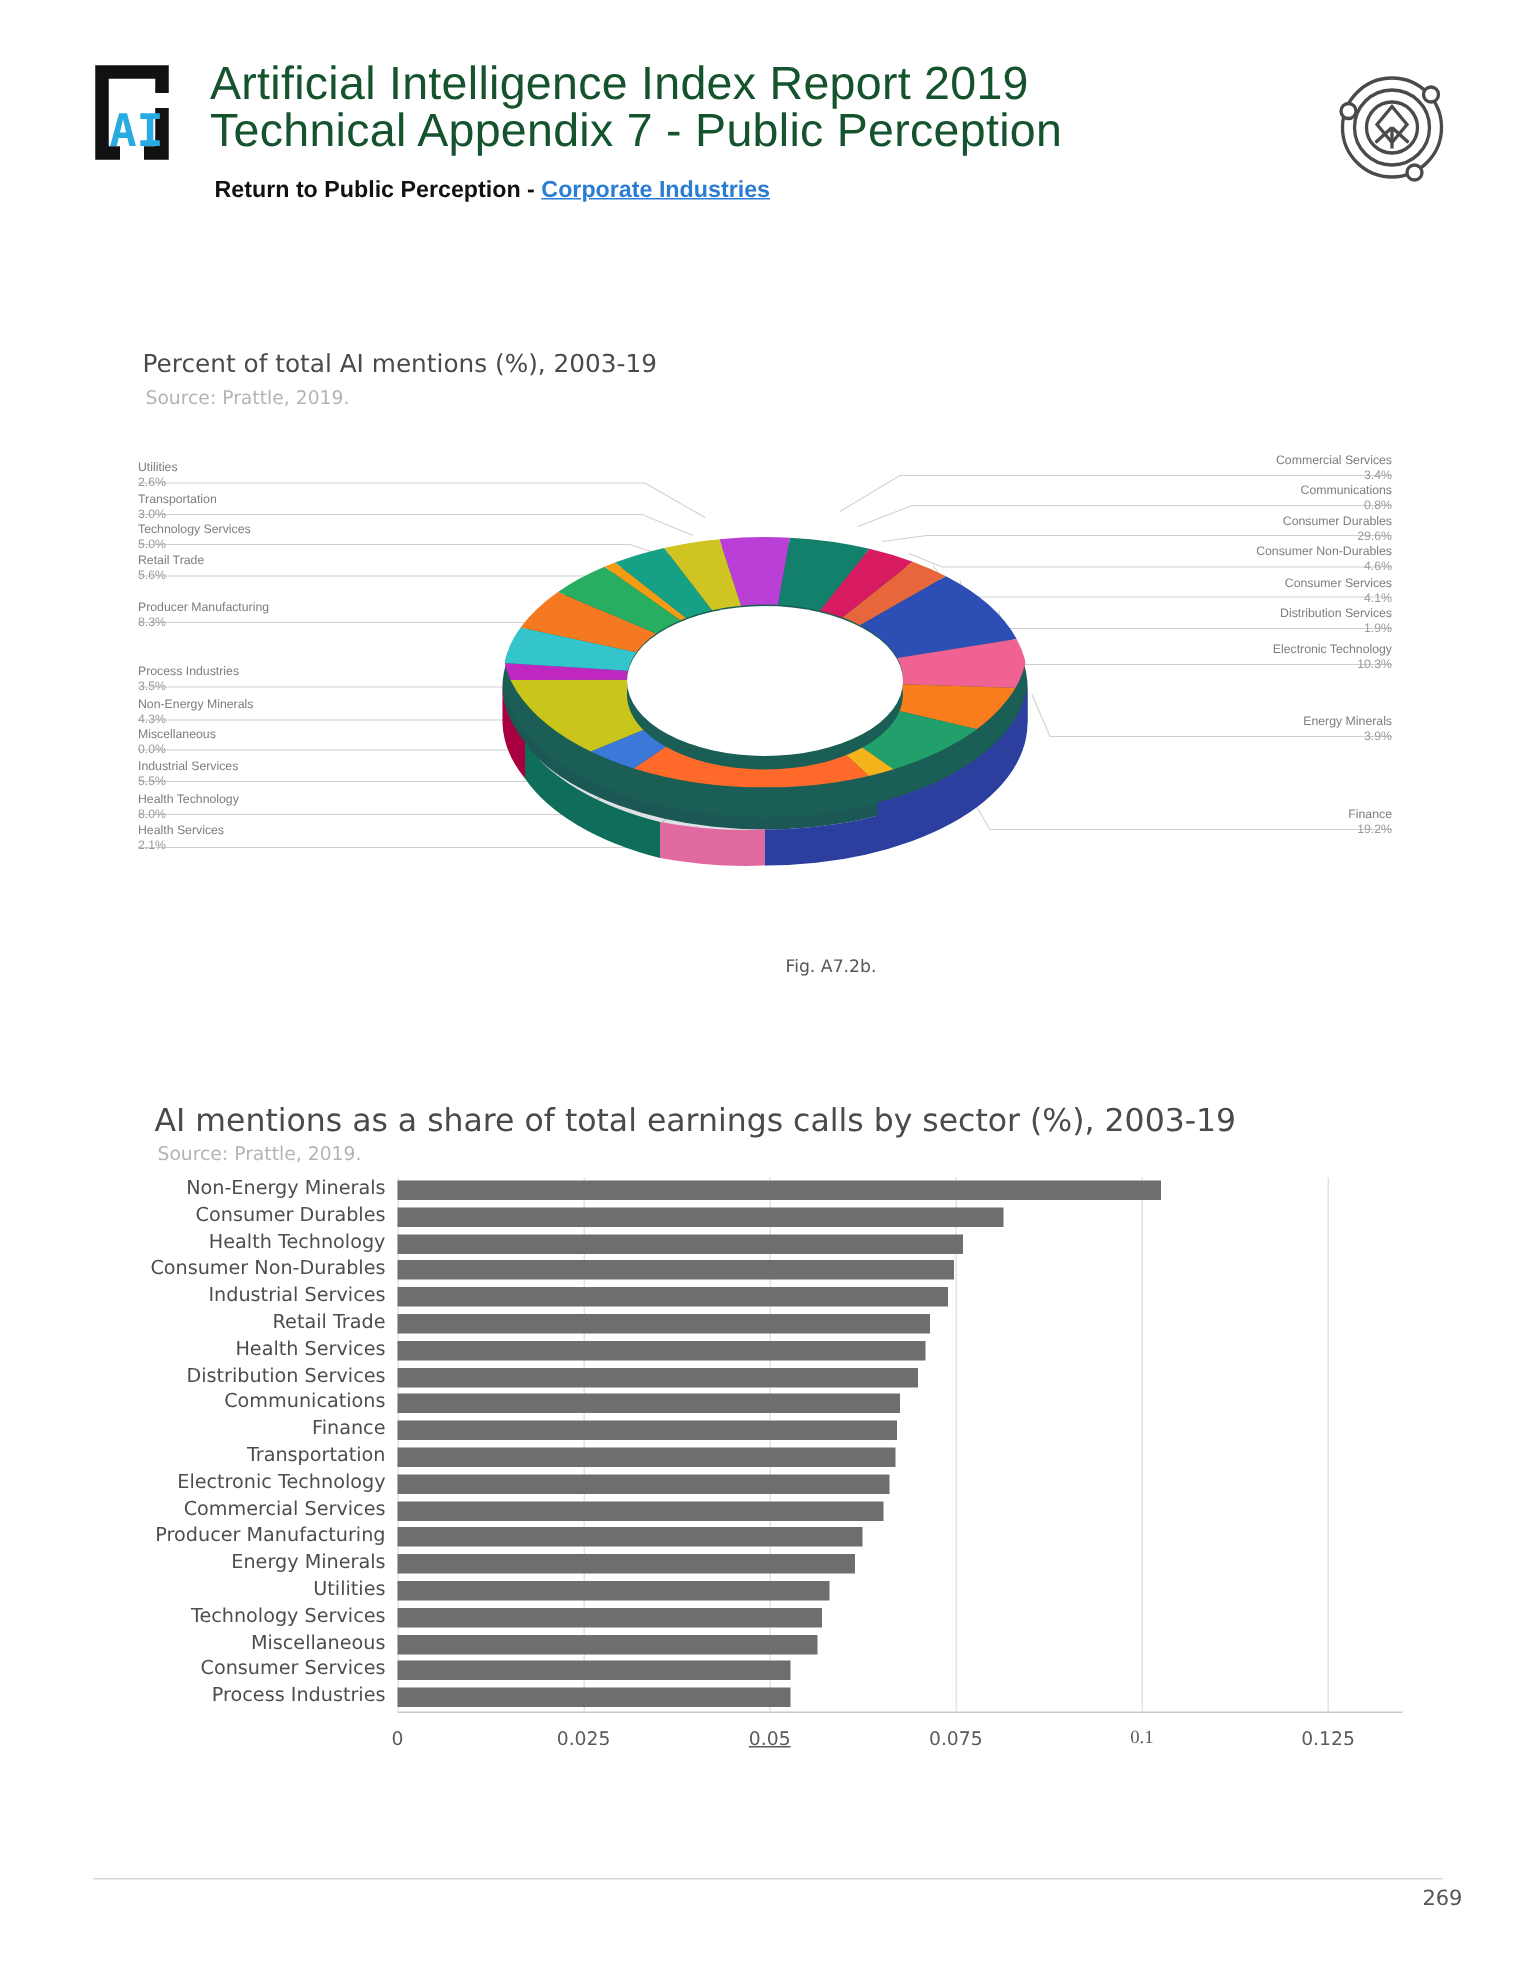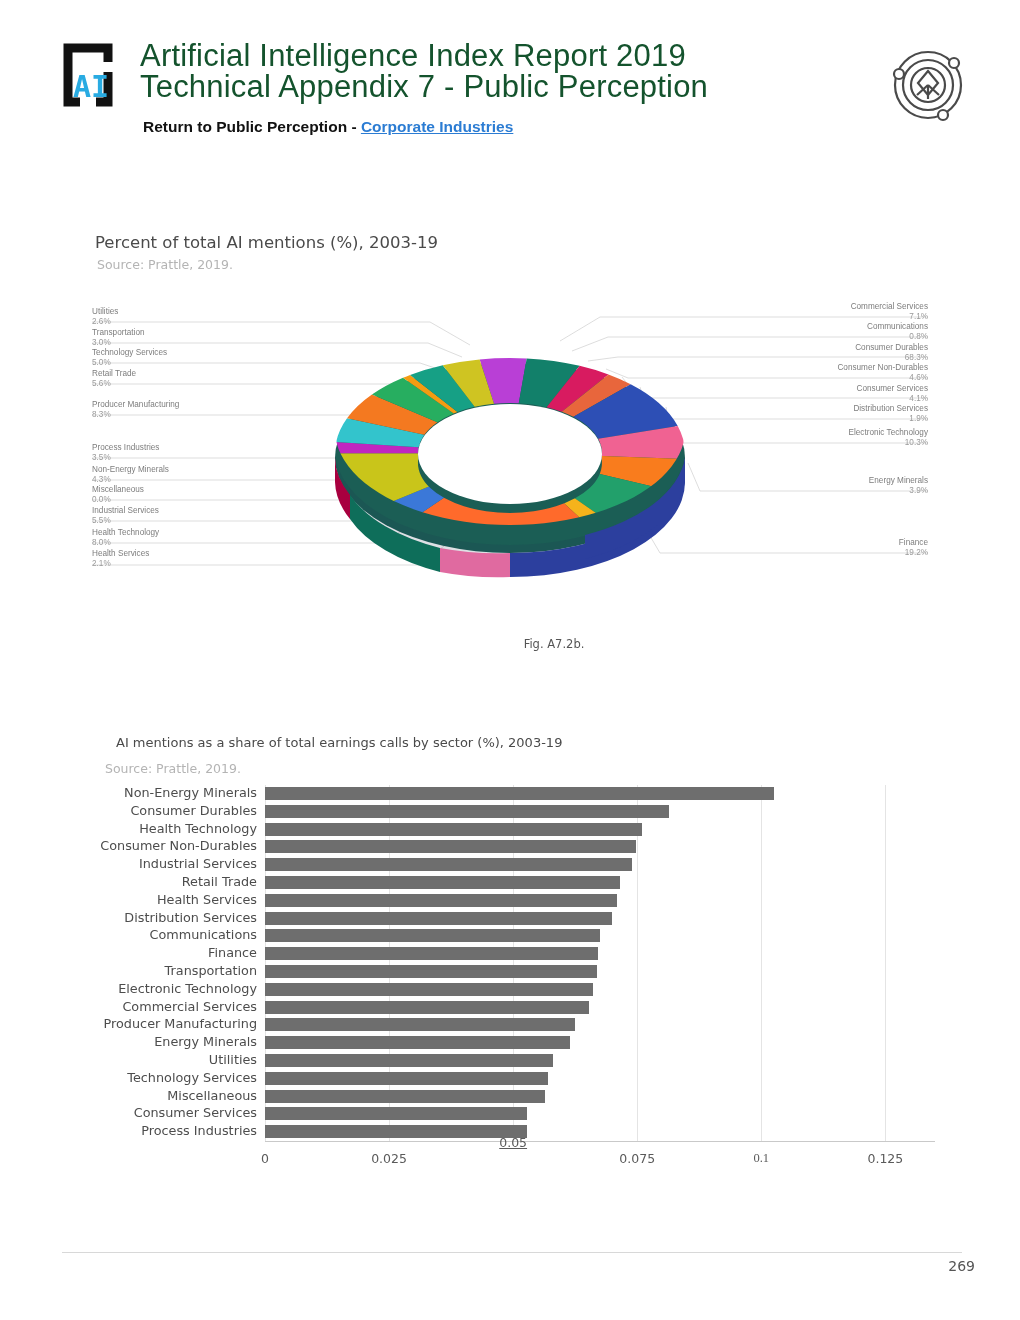--- a/index.html
+++ b/index.html
@@ -39,21 +39,21 @@
        font-family:"Liberation Sans", sans-serif;white-space:nowrap;}
   .lbl .pct{color:#9a9a9a;display:block;}
   .lbl-l{text-align:left;}
   .lbl-r{text-align:right;}
 
   .fig-cap{position:absolute;width:1020px;text-align:center;font-size:11.5px;
            color:#555;font-family:"DejaVu Sans", sans-serif;}
 
   
   .chart2{position:absolute;left:0;top:725px;width:1020px;height:520px;}
-  .c2-title{position:absolute;left:116px;top:10px;font-size:13px;color:#4a4a4a;
+  .c2-title{position:absolute;left:103px;top:10px;font-size:21px;color:#4a4a4a;
             font-family:"DejaVu Sans", sans-serif;}
   .c2-source{position:absolute;left:105px;top:36px;font-size:12.5px;color:#b4b4b4;
             font-family:"DejaVu Sans", sans-serif;}
   .bars{position:absolute;left:0;top:58px;width:1020px;height:360px;}
   .brow{position:absolute;height:13px;}
   .brow .bname{position:absolute;right:0;top:-2px;width:250px;text-align:right;
         font-size:12.8px;color:#4d4d4d;white-space:nowrap;
         font-family:"DejaVu Sans", sans-serif;}
   .bar{position:absolute;left:0;top:0;height:13px;background:#6e6e6e;}
   .gridline{position:absolute;top:0;width:1px;background:#e4e4e4;}
@@ -235,29 +235,29 @@
         <span>Health Technology</span>
         <span class="pct">8.0%</span>
       </div>
       <div class="lbl lbl-l" style="left:92px;top:254px;">
         <span>Health Services</span>
         <span class="pct">2.1%</span>
       </div>
 
       <div class="lbl lbl-r" style="right:92px;top:7px;">
         <span>Commercial Services</span>
-        <span class="pct">7.1%</span>
+        <span class="pct">3.4%</span>
       </div>
       <div class="lbl lbl-r" style="right:92px;top:27px;">
         <span>Communications</span>
         <span class="pct">0.8%</span>
       </div>
       <div class="lbl lbl-r" style="right:92px;top:48px;">
         <span>Consumer Durables</span>
-        <span class="pct">68.3%</span>
+        <span class="pct">29.6%</span>
       </div>
       <div class="lbl lbl-r" style="right:92px;top:68px;">
         <span>Consumer Non-Durables</span>
         <span class="pct">4.6%</span>
       </div>
       <div class="lbl lbl-r" style="right:92px;top:89px;">
         <span>Consumer Services</span>
         <span class="pct">4.1%</span>
       </div>
       <div class="lbl lbl-r" style="right:92px;top:109px;">
@@ -368,21 +368,21 @@
           <div class="bname" style="right: 763px;">Consumer Services</div>
           <div class="bar" style="left: 265px; width: 262.044px; background: rgb(110, 110, 110);"></div>
         </div>
         <div class="brow" style="left: 0px; top: 342.2px; width: 1020px;">
           <div class="bname" style="right: 763px;">Process Industries</div>
           <div class="bar" style="left: 265px; width: 262.044px; background: rgb(110, 110, 110);"></div>
         </div>
         <div class="axis-base" style="left: 265px; top: 358px; width: 670px;"></div>
         <div class="tick" style="left: 235px; width: 60px; top: 368px;">0</div>
         <div class="tick" style="left: 359.074px; width: 60px; top: 368px;">0.025</div>
-        <div class="tick" style="left: 483.148px; width: 60px; top: 352px; text-decoration: underline;">0.05</div>
+        <div class="tick" style="left: 483.148px; width: 60px; top: 368px; text-decoration: underline;">0.05</div>
         <div class="tick" style="left: 607.222px; width: 60px; top: 368px;">0.075</div>
         <div class="tick" style="left: 731.296px; width: 60px; top: 368px; font-family: Liberation Serif, serif;">0.1</div>
         <div class="tick" style="left: 855.37px; width: 60px; top: 368px;">0.125</div>
       </div>
 
   </div>
 
   <div class="footer-rule"></div>
   <div class="pagenum">269</div>
 

